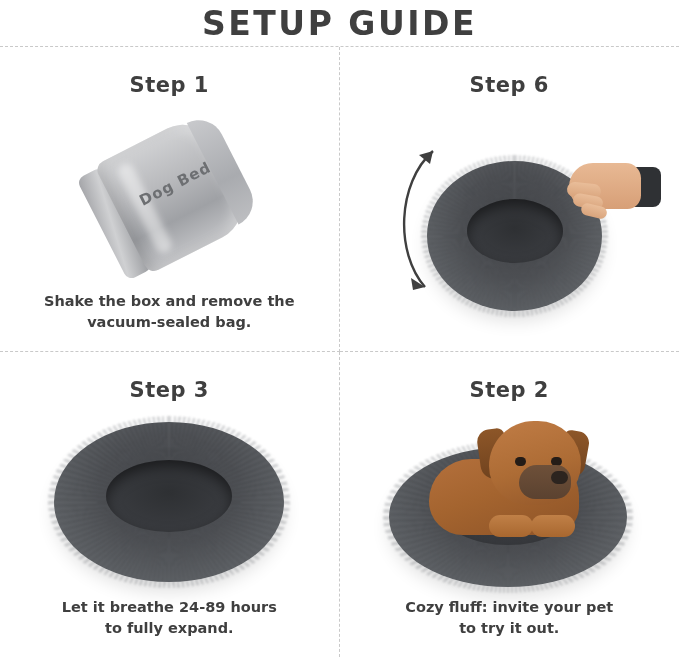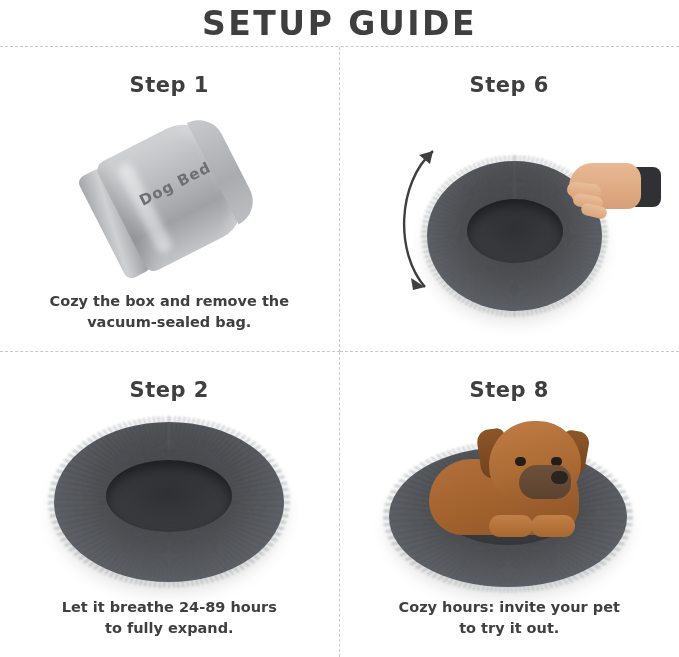--- a/index.html
+++ b/index.html
@@ -305,21 +305,21 @@
         <div class="bag-wrap">
           <div class="bag">
             <div class="bag-seal"></div>
             <div class="bag-body"></div>
             <div class="bag-gloss"></div>
             <div class="bag-cap"></div>
             <div class="bag-text">Dog Bed</div>
           </div>
         </div>
       </div>
-      <div class="caption">Cozy the box and remove the
+      <div class="caption">Shake the box and remove the
 vacuum-sealed bag.</div>
     </div>
 
     <div class="cell row-top">
       <div class="step-label">Step 6</div>
       <div class="art">
         <div class="step2-art">
           <svg class="arrow-svg" width="70" height="170" viewBox="0 0 70 170">
             <path d="M52 14 C 16 46, 14 116, 44 150" fill="none" stroke="#3f3f3f" stroke-width="2.4"></path>
             <path d="M52 14 L 38 18 L 49 27 Z" fill="#3f3f3f"></path>
@@ -333,49 +333,49 @@
             <div class="hand-palm"></div>
             <div class="finger f1"></div>
             <div class="finger f2"></div>
             <div class="finger f3"></div>
           </div>
         </div>
       </div>
     </div>
 
     <div class="cell col-left">
-      <div class="step-label">Step 2</div>
+      <div class="step-label">Step 3</div>
       <div class="art">
         <div class="bed bed3">
           <div class="fuzz"></div>
         </div>
       </div>
       <div class="caption">Let it breathe 24-89 hours
 to fully expand.</div>
     </div>
 
     <div class="cell">
-      <div class="step-label">Step 8</div>
+      <div class="step-label">Step 2</div>
       <div class="art">
         <div class="step4-art">
           <div class="bed bed4 bed4-pos">
             <div class="fuzz"></div>
           </div>
           <div class="pup">
             <div class="pup-body"></div>
             <div class="pup-paw paw-1"></div>
             <div class="pup-paw paw-2"></div>
             <div class="pup-ear-l"></div>
             <div class="pup-ear-r"></div>
             <div class="pup-head"></div>
             <div class="pup-eye eye-l"></div>
             <div class="pup-eye eye-r"></div>
             <div class="pup-muzzle"></div>
             <div class="pup-nose"></div>
           </div>
         </div>
       </div>
-      <div class="caption">Cozy hours: invite your pet
+      <div class="caption">Cozy fluff: invite your pet
 to try it out.</div>
     </div>
 
   </div>
 </div>
 
 </body></html>

